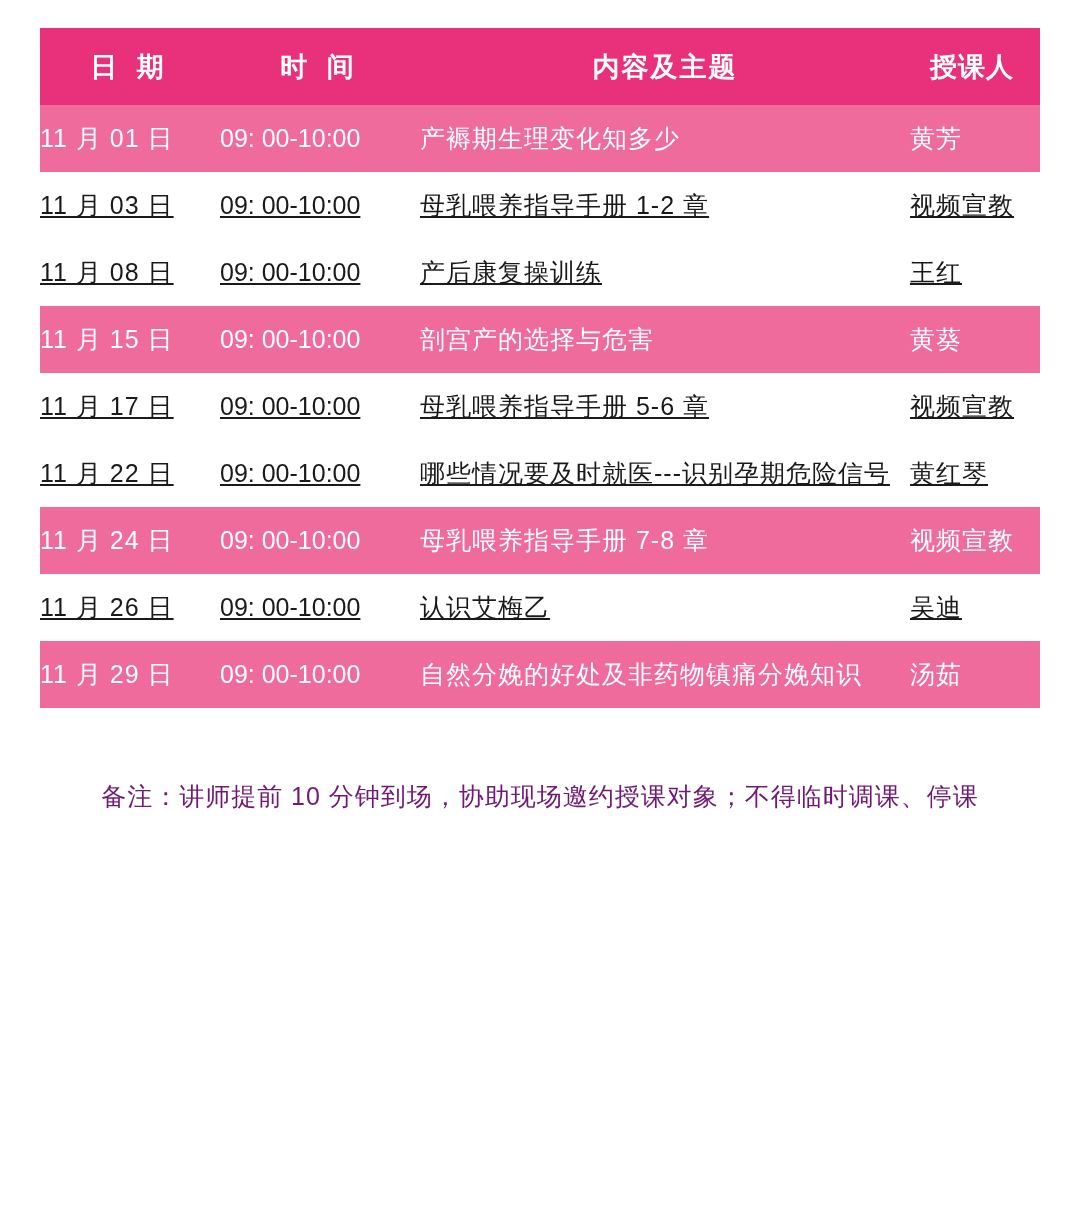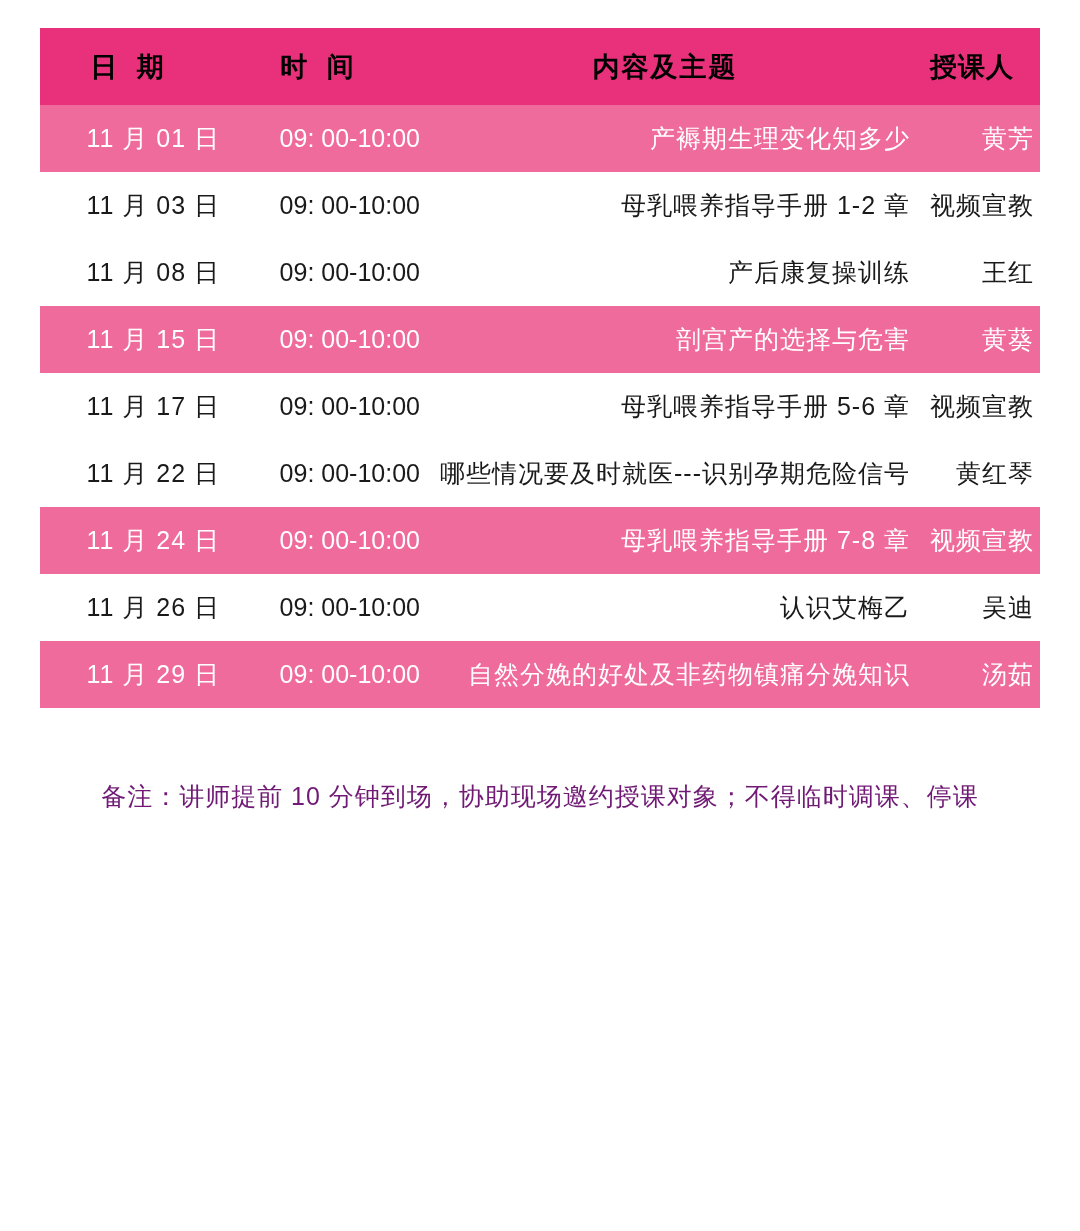--- a/index.html
+++ b/index.html
@@ -23,45 +23,46 @@
     border-collapse: collapse;
     table-layout: fixed;
   }
   table.schedule col.c-date  { width: 180px; }
   table.schedule col.c-time  { width: 200px; }
   table.schedule col.c-topic { width: 490px; }
   table.schedule col.c-host  { width: 130px; }
 
   thead th {
     background: #e8317a;
-    color: #000000;
+    color: #ffffff;
     font-size: 27px;
     font-weight: bold;
     letter-spacing: 6px;
     padding: 21px 0 20px 0;
     text-align: center;
     border: none;
   }
   thead th.head-topic { letter-spacing: 2px; }
   thead th.head-host  { letter-spacing: 1px; padding-right: 6px; }
 
   tbody td {
     font-size: 25px;
-    text-align: right;
+    text-align: left;
     padding: 17px 0 17px 0;
     border: none;
     white-space: nowrap;
   }
   tbody tr.row-odd td {
     background: #ef6b9c;
     color: #ffffff;
   }
   tbody tr.row-even td {
     background: #ffffff;
     color: #1a1a1a;
+    text-decoration: underline;
   }
   td.cell-date  { letter-spacing: 1px; }
   td.cell-time  { letter-spacing: 0px; }
   td.cell-topic { letter-spacing: 1px; }
   td.cell-host  { letter-spacing: 1px; padding-right: 6px; }
 
   .footnote {
     margin-top: 72px;
     text-align: center;
     font-size: 25px;

